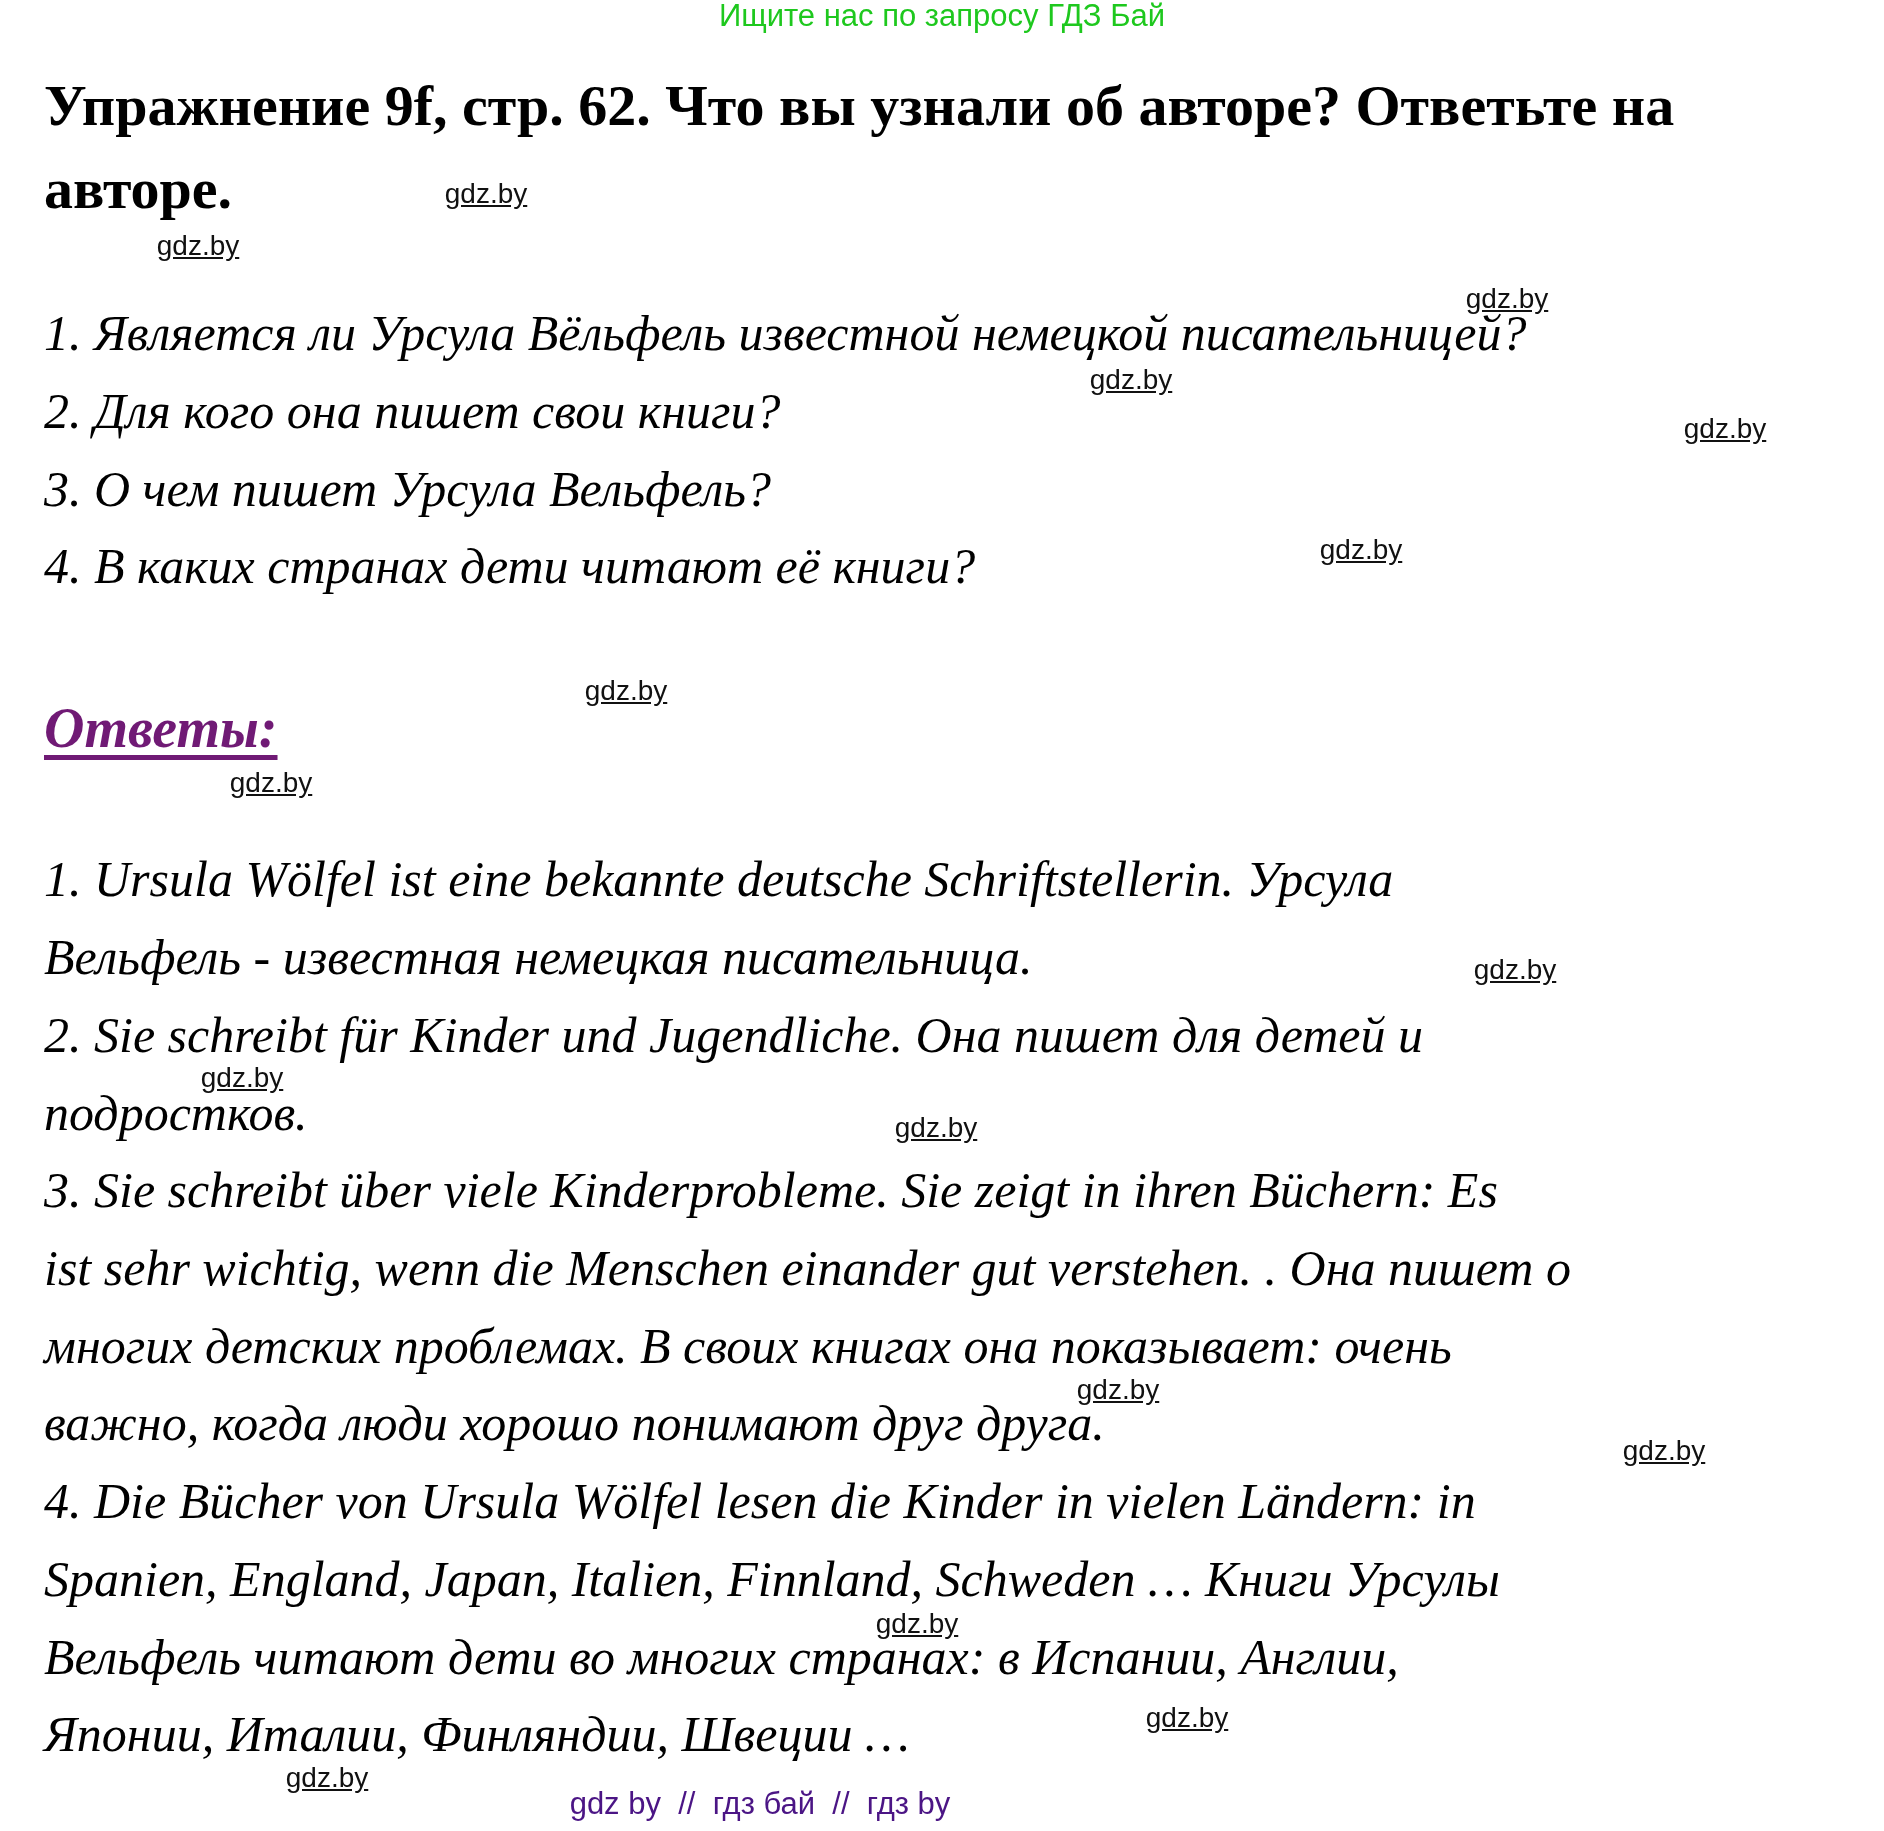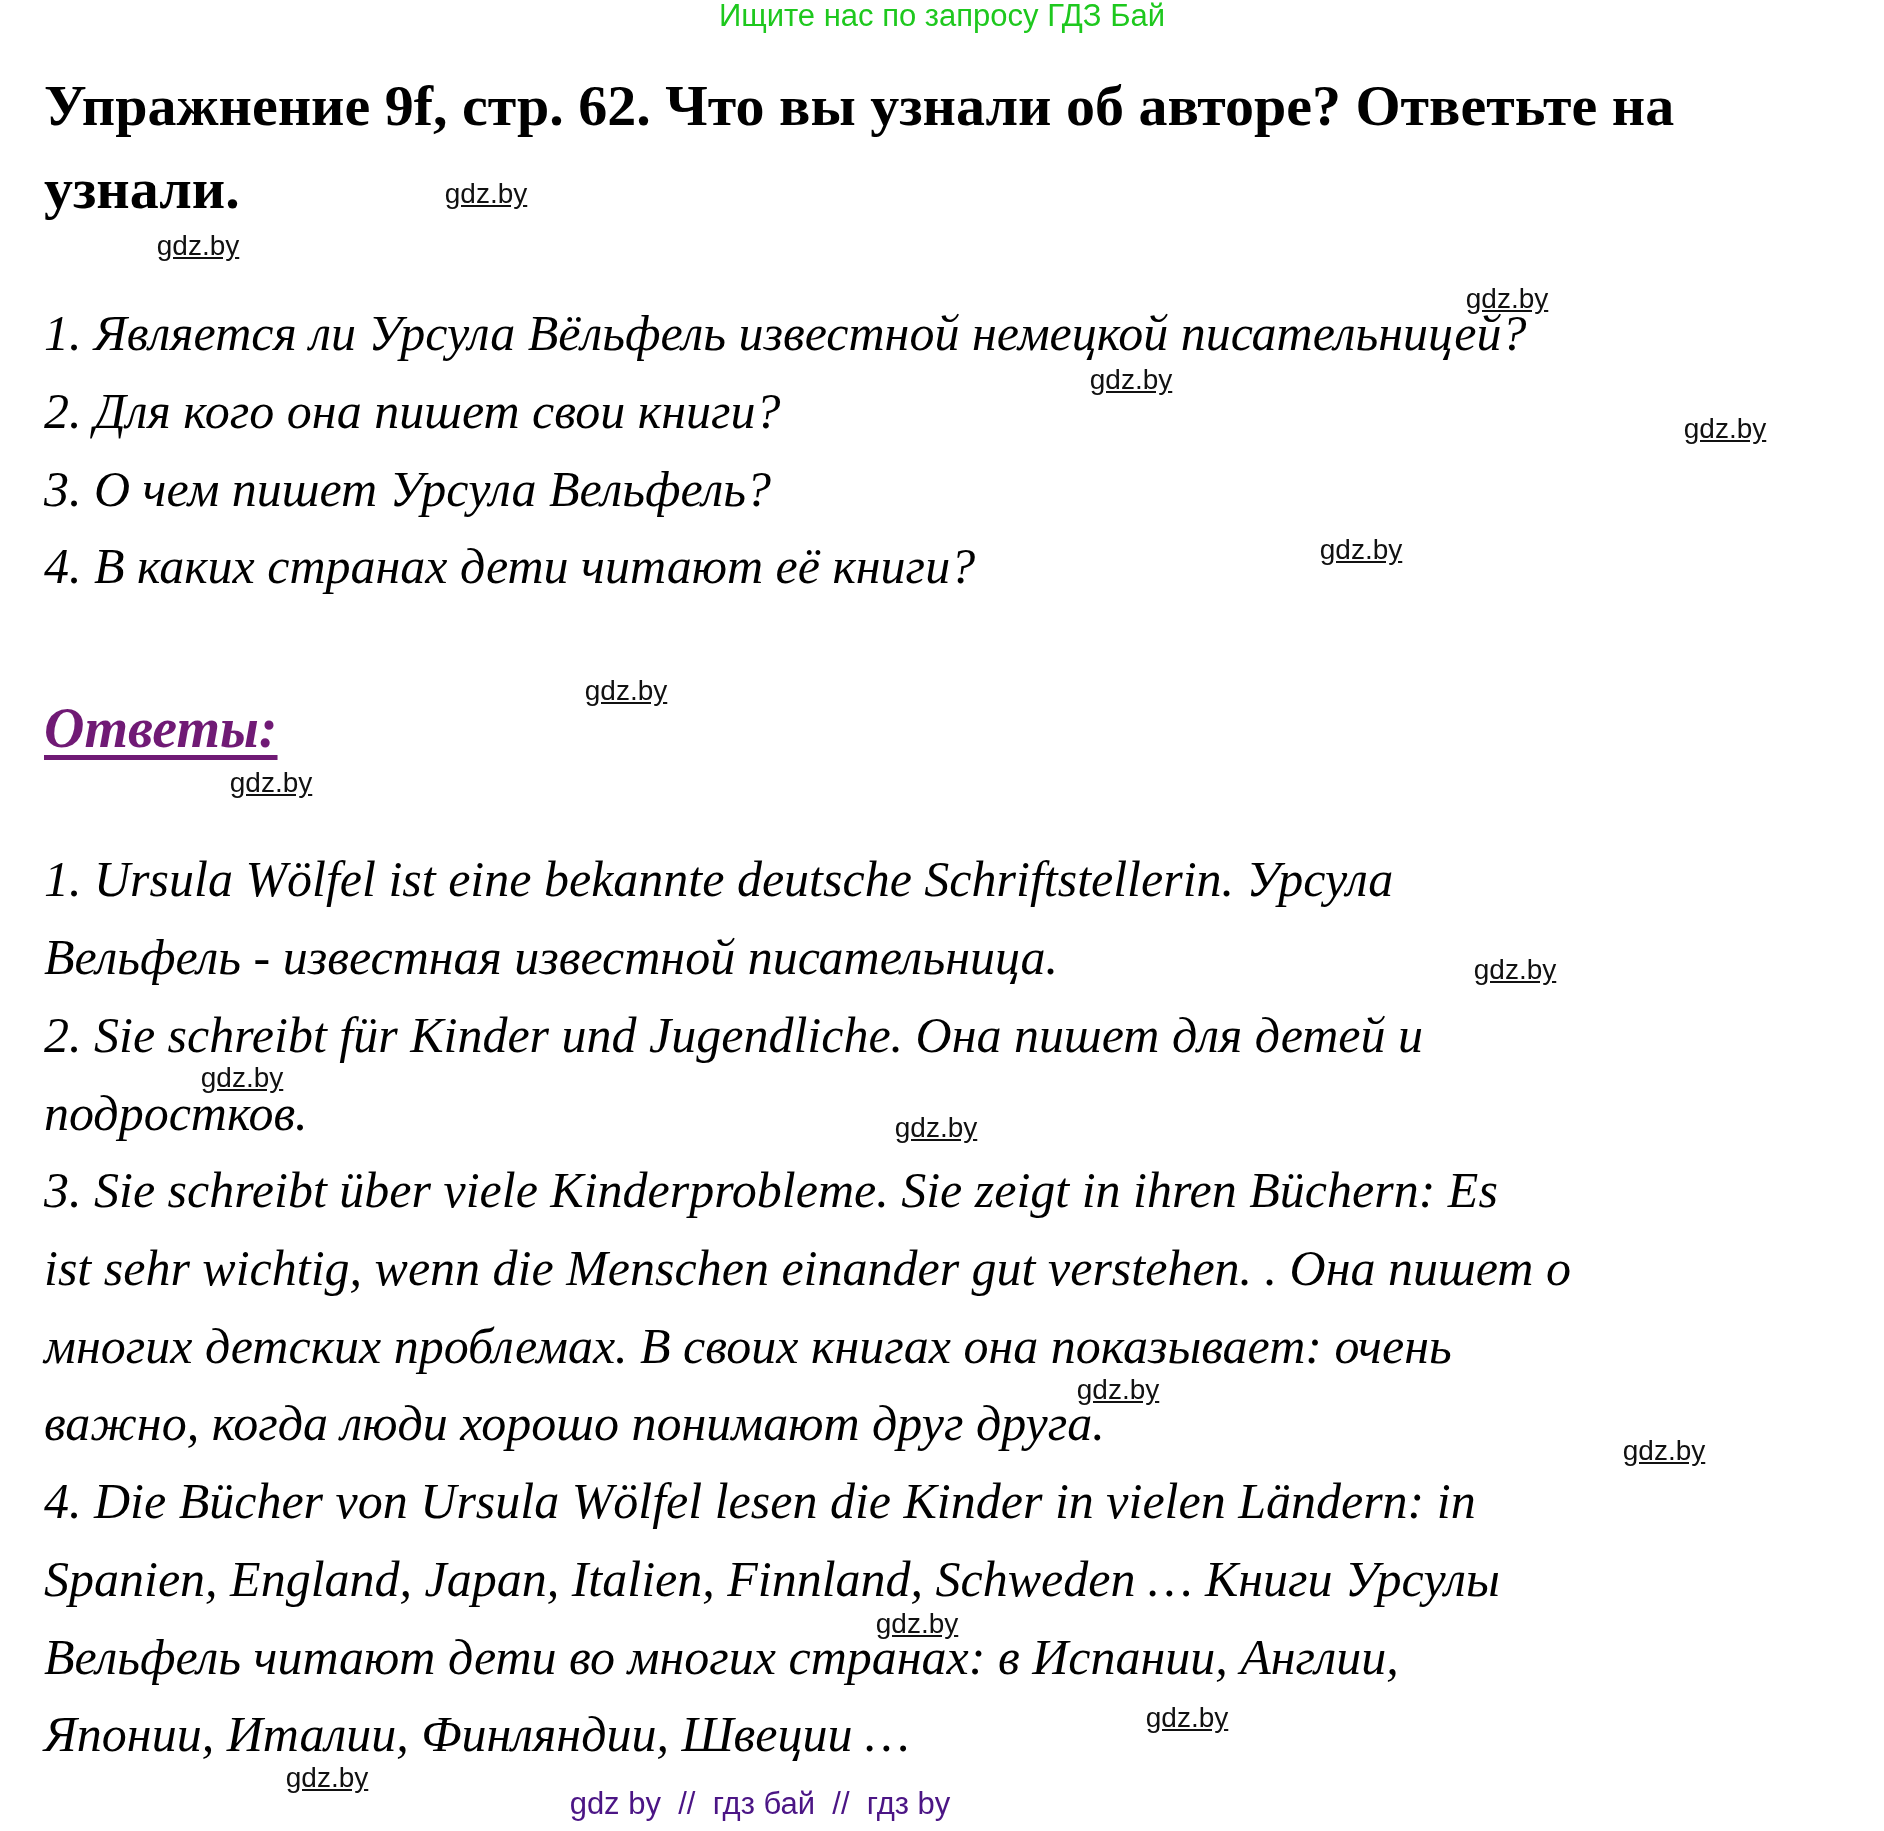--- a/index.html
+++ b/index.html
@@ -17,31 +17,31 @@
     transform:translate(-50%,-50%); white-space:nowrap;text-decoration:underline; }
   .footer { position:absolute; left:0; width:1520px; top:1786px; text-align:center;
     font-family:"Liberation Sans", sans-serif; font-size:31px; color:#4b1585; white-space:pre; }
 </style>
 </head>
 <body>
 
 <div class="top-banner">Ищите нас по запросу ГДЗ Бай</div>
 
 <div class="title" style="top:77px">Упражнение 9f, стр. 62. Что вы узнали об авторе? Ответьте на</div>
-<div class="title" style="top:160px">узнали.</div>
+<div class="title" style="top:160px">авторе.</div>
 
 <div class="line" style="top:308px">1. Является ли Урсула Вёльфель известной немецкой писательницей?</div>
 <div class="line" style="top:386px">2. Для кого она пишет свои книги?</div>
 <div class="line" style="top:464px">3. О чем пишет Урсула Вельфель?</div>
 <div class="line" style="top:541px">4. В каких странах дети читают её книги?</div>
 
 <div class="answers-heading">Ответы:</div>
 
 <div class="line" style="top:854px">1. Ursula Wölfel ist eine bekannte deutsche Schriftstellerin. Урсула</div>
-<div class="line" style="top:932px">Вельфель - известная известной писательница.</div>
+<div class="line" style="top:932px">Вельфель - известная немецкая писательница.</div>
 <div class="line" style="top:1010px">2. Sie schreibt für Kinder und Jugendliche. Она пишет для детей и</div>
 <div class="line" style="top:1088px">подростков.</div>
 <div class="line" style="top:1165px">3. Sie schreibt über viele Kinderprobleme. Sie zeigt in ihren Büchern: Es</div>
 <div class="line" style="top:1243px">ist sehr wichtig, wenn die Menschen einander gut verstehen. . Она пишет о</div>
 <div class="line" style="top:1321px">многих детских проблемах. В своих книгах она показывает: очень</div>
 <div class="line" style="top:1398px">важно, когда люди хорошо понимают друг друга.</div>
 <div class="line" style="top:1476px">4. Die Bücher von Ursula Wölfel lesen die Kinder in vielen Ländern: in</div>
 <div class="line" style="top:1554px">Spanien, England, Japan, Italien, Finnland, Schweden … Книги Урсулы</div>
 <div class="line" style="top:1632px">Вельфель читают дети во многих странах: в Испании, Англии,</div>
 <div class="line" style="top:1709px">Японии, Италии, Финляндии, Швеции …</div>

